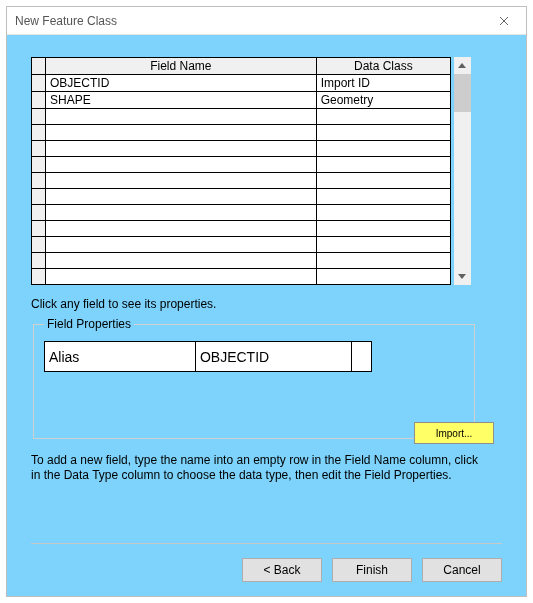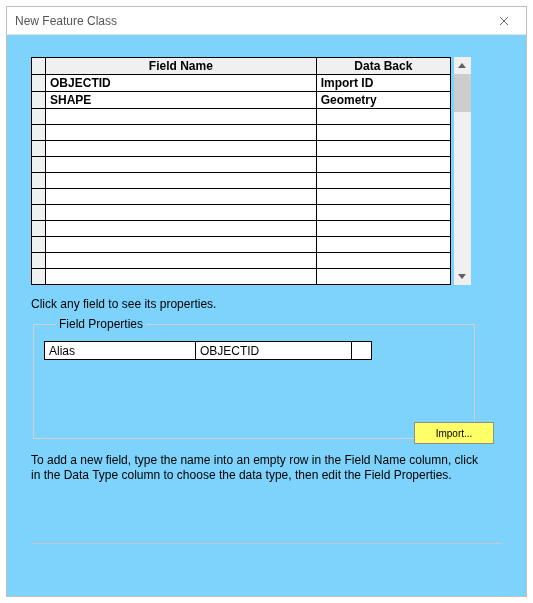--- a/index.html
+++ b/index.html
@@ -63,21 +63,21 @@
     border: 1px solid #000;
     border-collapse: collapse;
     width: 420px;
     background: #fff;
   }
   .grid th, .grid td {
     border: 1px solid #000;
     padding: 0 4px;
     height: 16px;
     line-height: 16px;
-    font-weight: bold;
+    font-weight: normal;
     text-align: left;
     font-size: 12px;
     white-space: nowrap;
     overflow: hidden;
   }
   .grid th {
     background: #f0f0f0;
     text-align: center;
   }
   .rowhead {
@@ -133,33 +133,32 @@
     border: 1px solid #d0d0d0;
     padding: 10px 10px 8px 10px;
     width: 442px;
     height: 122px;
     position: relative;
   }
   fieldset.fp legend {
     font-size: 12px;
     padding: 0 3px;
     color: #000;
-    margin-left: 12px;
   }
   .prop-table {
     border: 1px solid #000;
     border-collapse: collapse;
     width: 328px;
     background: #fff;
   }
   .prop-table td {
     border: 1px solid #000;
     padding: 0 4px;
-    height: 18px;
-    font-size: 12px;
+    height: 30px;
+    font-size: 14px;
   }
   .prop-c1 { width: 150px; }
   .prop-c2 { width: 155px; }
   .prop-c3 { width: 20px; }
 
   .import-btn {
     position: absolute;
     right: -20px;
     bottom: -6px;
     width: 80px;
@@ -223,21 +222,21 @@
     </div>
 
     <div class="content">
 
       <div class="grid-wrap">
         <table class="grid">
           <thead>
             <tr>
               <th class="rowhead"></th>
               <th class="col-name">Field Name</th>
-              <th class="col-type">Data Back</th>
+              <th class="col-type">Data Class</th>
             </tr>
           </thead>
           <tbody id="grid-body">
               <tr>
                 <td class="rowhead"></td>
                 <td class="col-name">OBJECTID</td>
                 <td class="col-type">Import ID</td>
               </tr>
               <tr>
                 <td class="rowhead"></td>
@@ -332,16 +331,21 @@
               </tr>
             </tbody>
         </table>
         <button class="import-btn">Import...</button>
       </fieldset>
 
       <div class="para">To add a new field, type the name into an empty row in the Field Name column, click in the Data Type column to choose the data type, then edit the Field Properties.</div>
 
       <div class="separator"></div>
 
+      <div class="footer">
+        <button class="btn">&lt; Back</button>
+        <button class="btn">Finish</button>
+        <button class="btn">Cancel</button>
+      </div>
 
     </div>
   </div>
 </div>
 
 </body></html>

